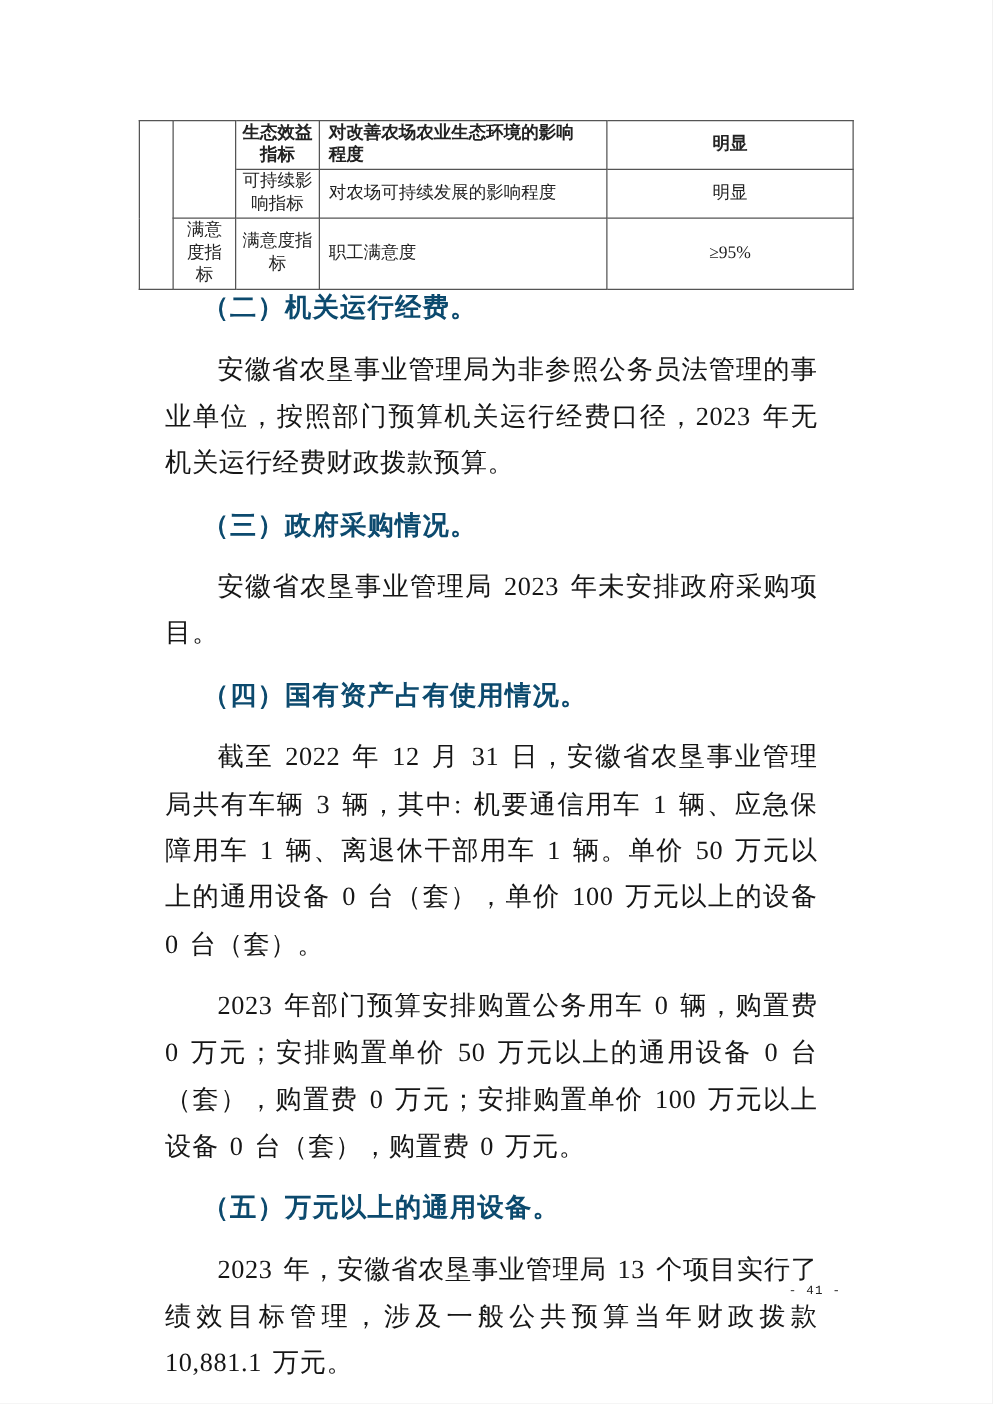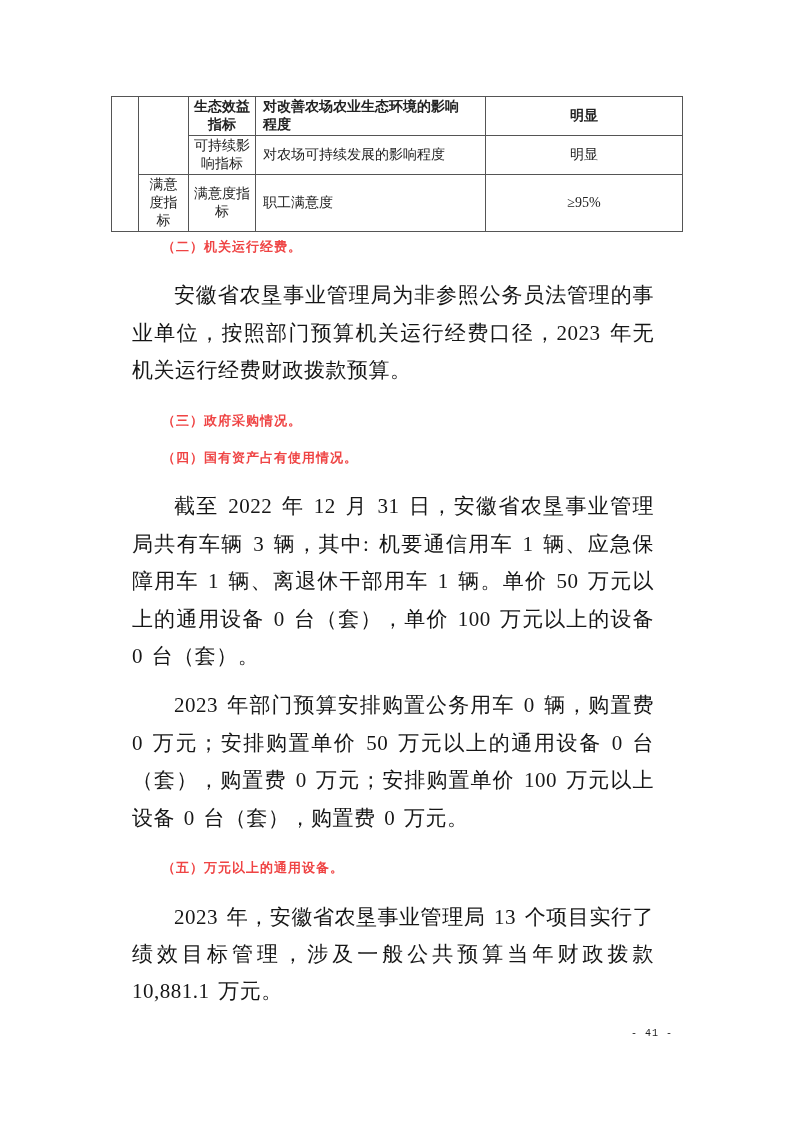--- a/index.html
+++ b/index.html
@@ -57,26 +57,26 @@
     left: 120px;
     top: 228px;
     width: 546px;
     font-size: 21px;
     line-height: 37.4px;
     text-align: justify;
     text-justify: inter-character;
   }
   .content h2 {
     margin: 0;
-    font-size: 13px;
+    font-size: 21px;
     font-weight: 700;
     font-family: "Liberation Sans", "DejaVu Sans", sans-serif;
     text-indent: 42px;
     letter-spacing: 1px;
-    color: #ef4444;
+    color: #0c4a6e;
   }
   .content p {
     margin: 12px;
     text-indent: 42px;
     word-spacing: 3px;
     letter-spacing: 0.5px;
     color: #161616;
   }
 
   
@@ -132,20 +132,21 @@
       </tbody>
     </table>
   </div>
 
   <div class="content">
 
     <h2>（二）机关运行经费。</h2>
     <p>安徽省农垦事业管理局为非参照公务员法管理的事业单位，按照部门预算机关运行经费口径，2023 年无机关运行经费财政拨款预算。</p>
 
     <h2>（三）政府采购情况。</h2>
+    <p>安徽省农垦事业管理局 2023 年未安排政府采购项目。</p>
 
     <h2>（四）国有资产占有使用情况。</h2>
     <p>截至 2022 年 12 月 31 日，安徽省农垦事业管理局共有车辆 3 辆，其中: 机要通信用车 1 辆、应急保障用车 1 辆、离退休干部用车 1 辆。单价 50 万元以上的通用设备 0 台（套），单价 100 万元以上的设备 0 台（套）。</p>
     <p>2023 年部门预算安排购置公务用车 0 辆，购置费 0 万元；安排购置单价 50 万元以上的通用设备 0 台（套），购置费 0 万元；安排购置单价 100 万元以上设备 0 台（套），购置费 0 万元。</p>
 
     <h2>（五）万元以上的通用设备。</h2>
     <p>2023 年，安徽省农垦事业管理局 13 个项目实行了绩效目标管理，涉及一般公共预算当年财政拨款 10,881.1 万元。</p>
 
   </div>
 

